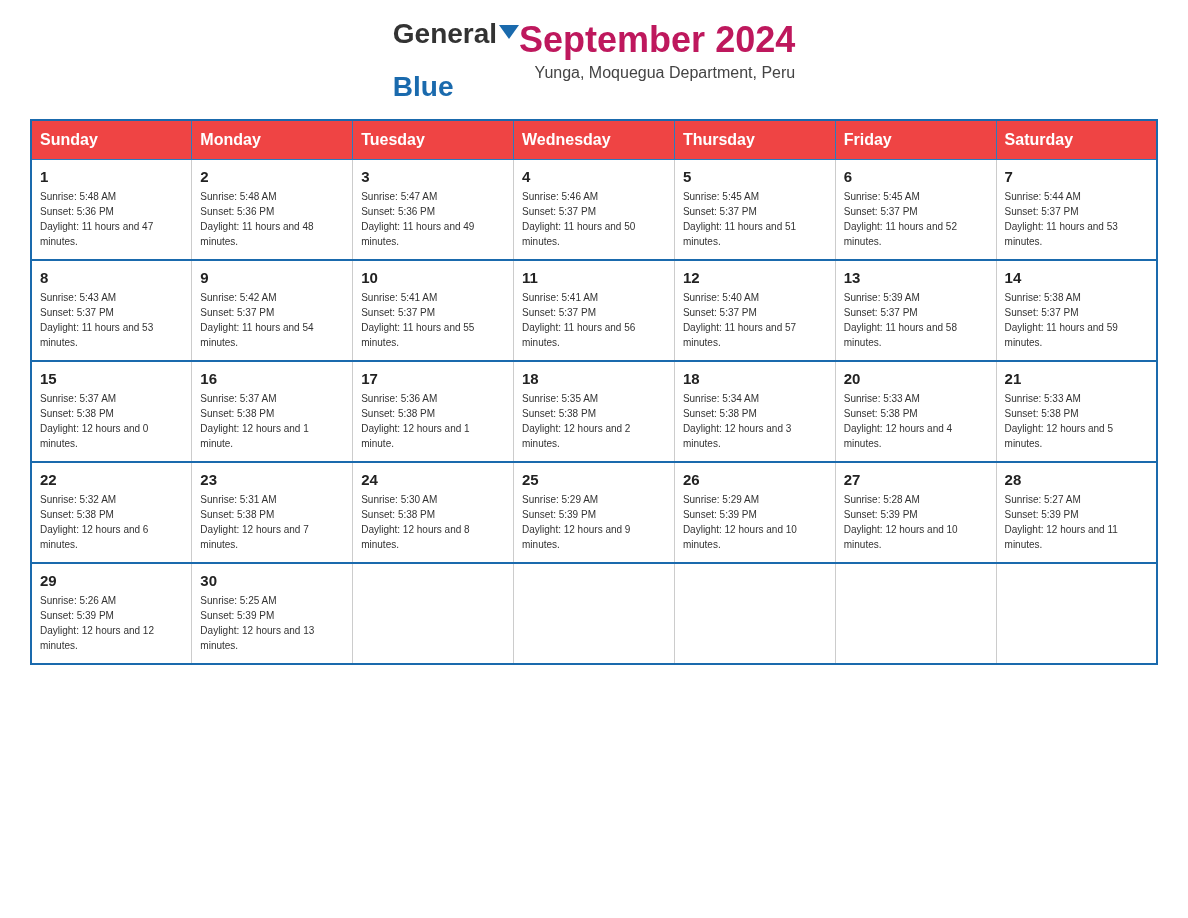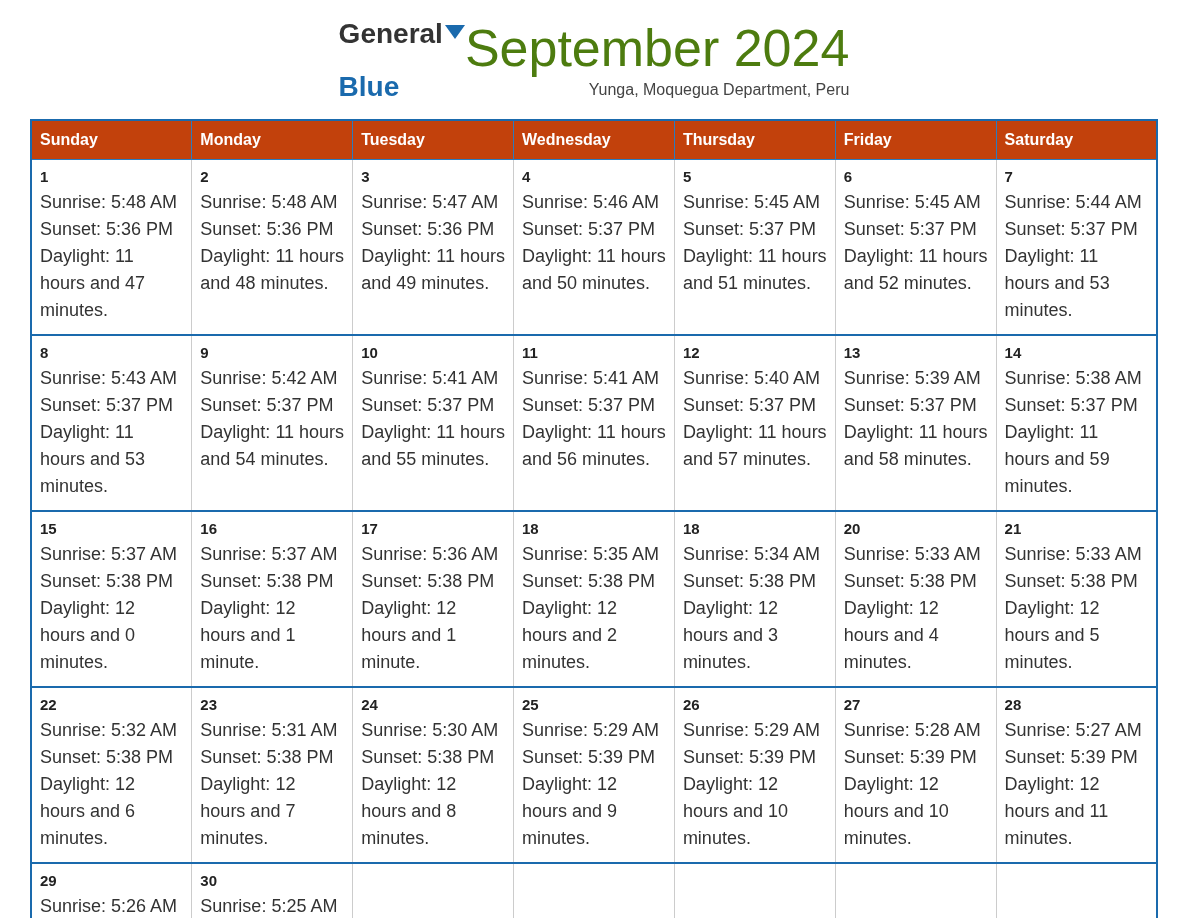--- a/index.html
+++ b/index.html
@@ -47,37 +47,37 @@
       top: -2px;
     }
     .logo-row {
       display: flex;
       align-items: center;
     }
     .title-block {
       text-align: right;
     }
     .title-month {
-      font-size: 52px;
-      font-weight: normal;
-      color: #4d7c0f;
+      font-size: 36px;
+      font-weight: bold;
+      color: #be185d;
       line-height: 1.1;
     }
     .title-location {
       font-size: 16px;
       color: #444;
       margin-top: 4px;
     }
     .calendar {
       width: 100%;
       border-collapse: collapse;
       border: 2px solid #1a6aad;
     }
     .calendar th {
-      background-color: #c2410c;
+      background-color: #ef4444;
       color: #fff;
       font-size: 16px;
       font-weight: bold;
       padding: 10px 8px;
       text-align: left;
       border: 1px solid #2a7bbf;
     }
     .calendar td {
       vertical-align: top;
       padding: 8px 8px 10px 8px;
@@ -92,21 +92,21 @@
       background: #fff;
     }
     .day-num {
       font-size: 15px;
       font-weight: bold;
       color: #222;
       margin-bottom: 4px;
       display: block;
     }
     .day-info {
-      font-size: 18px;
+      font-size: 10px;
       line-height: 1.5;
       color: #333;
     }
     .last-row td {
       border-bottom: 2px solid #1a6aad;
       margin-left: 12px;
     }
   </style>
 </head>
 <body>

